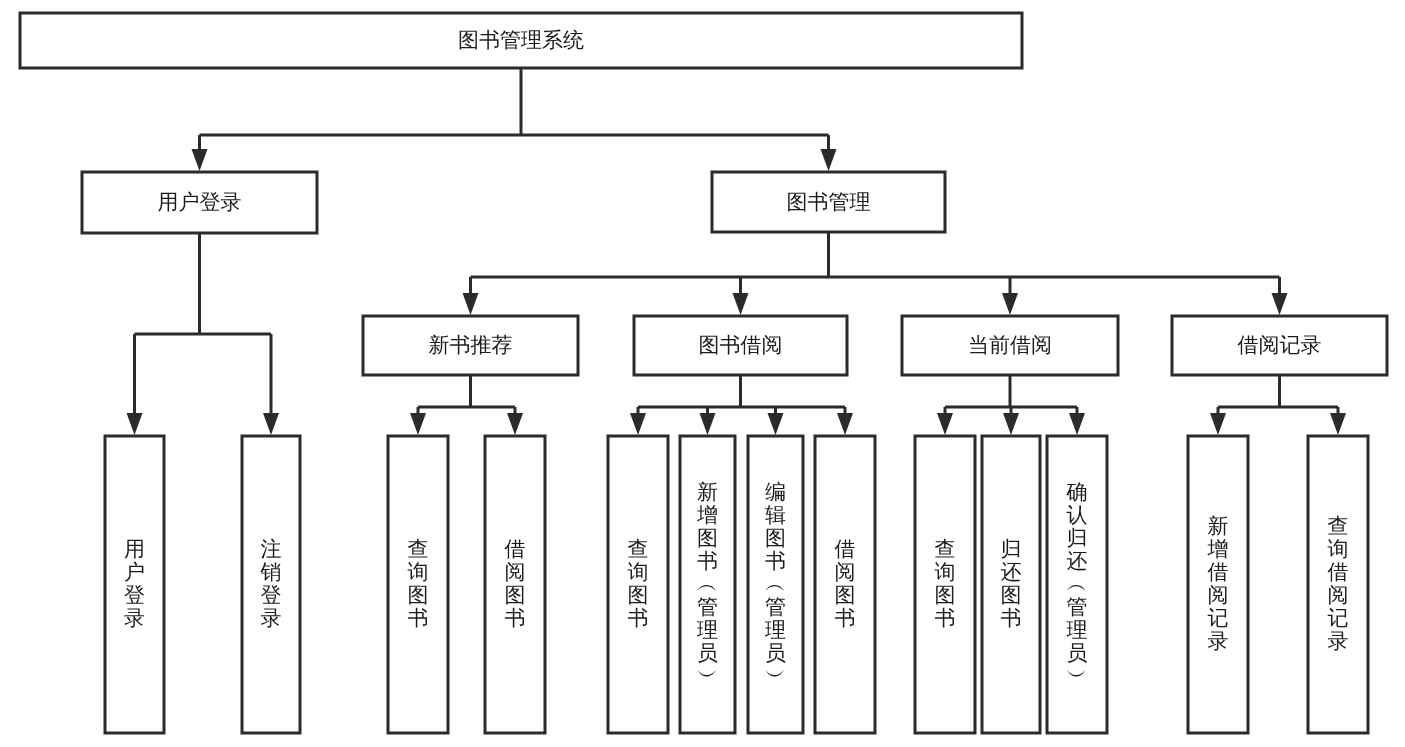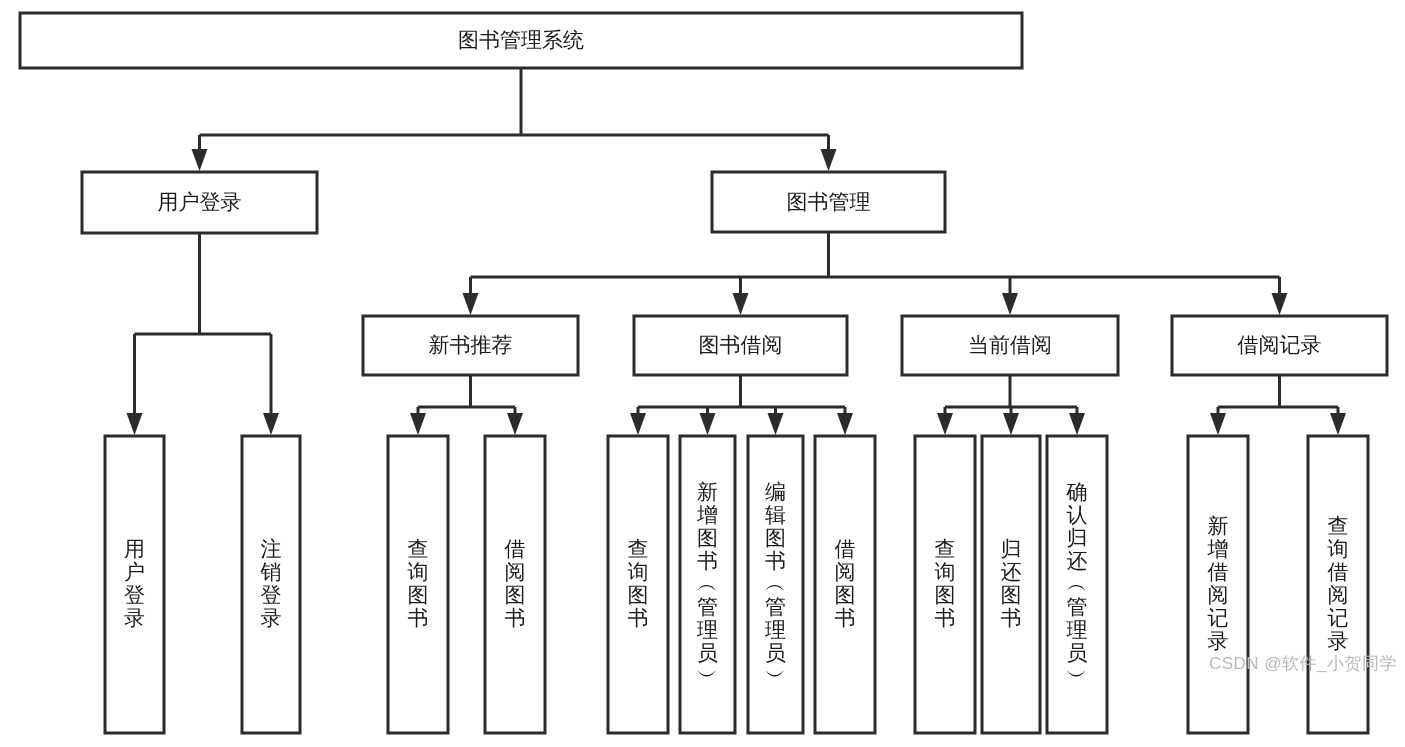--- a/index.html
+++ b/index.html
@@ -216,14 +216,13 @@
         <g>
           <rect x="1188" y="436" width="60" height="297" class="node-rect"></rect>
           <text x="1218" y="533.44" class="node-label-v"><tspan x="1218" dy="0">新</tspan><tspan x="1218" dy="23">增</tspan><tspan x="1218" dy="23">借</tspan><tspan x="1218" dy="23">阅</tspan><tspan x="1218" dy="23">记</tspan><tspan x="1218" dy="23">录</tspan></text>
         </g>
         <g>
           <rect x="1308" y="436" width="60" height="297" class="node-rect"></rect>
           <text x="1338" y="533.44" class="node-label-v"><tspan x="1338" dy="0">查</tspan><tspan x="1338" dy="23">询</tspan><tspan x="1338" dy="23">借</tspan><tspan x="1338" dy="23">阅</tspan><tspan x="1338" dy="23">记</tspan><tspan x="1338" dy="23">录</tspan></text>
         </g>
       </g>
   </svg>
-  <div class="watermark">CSDN @软件_小贺同学</div>
 </div>
 
 </body></html>

